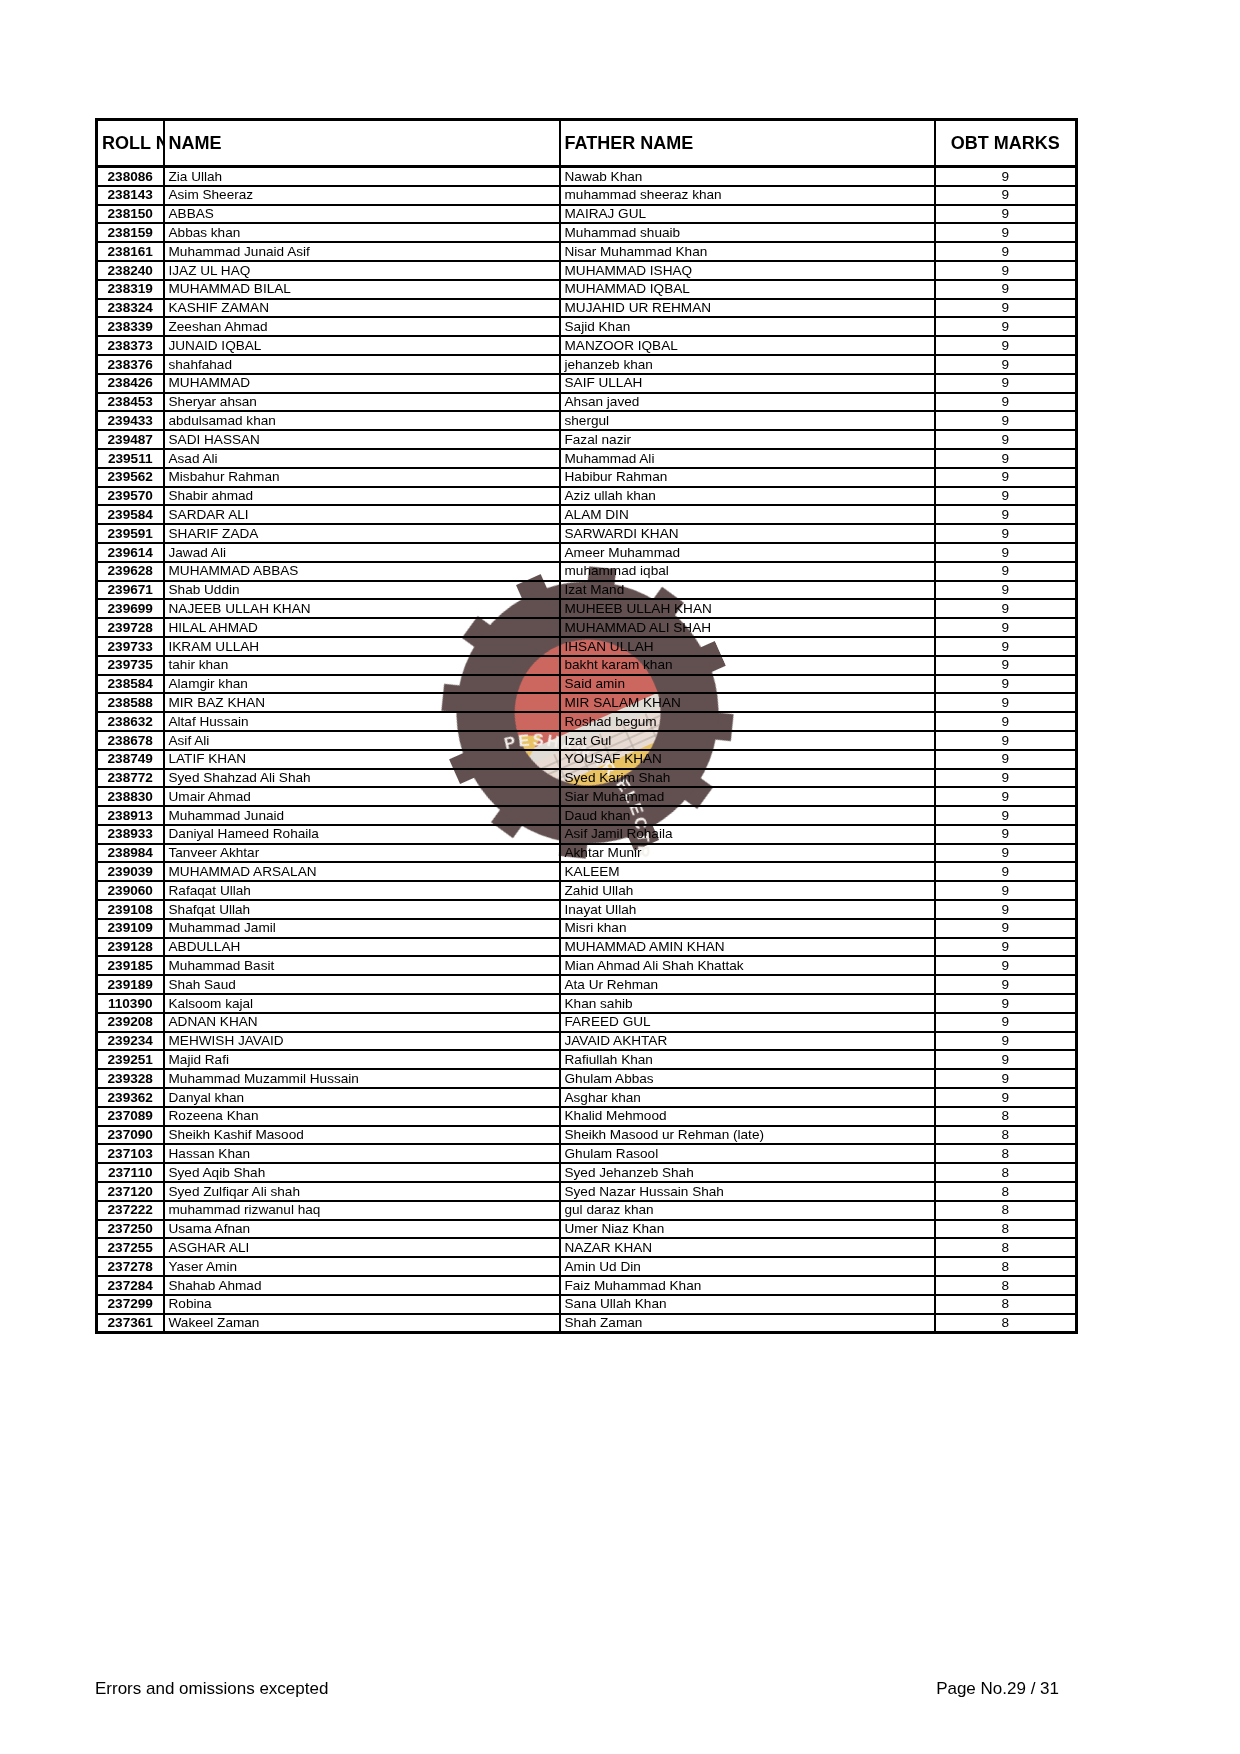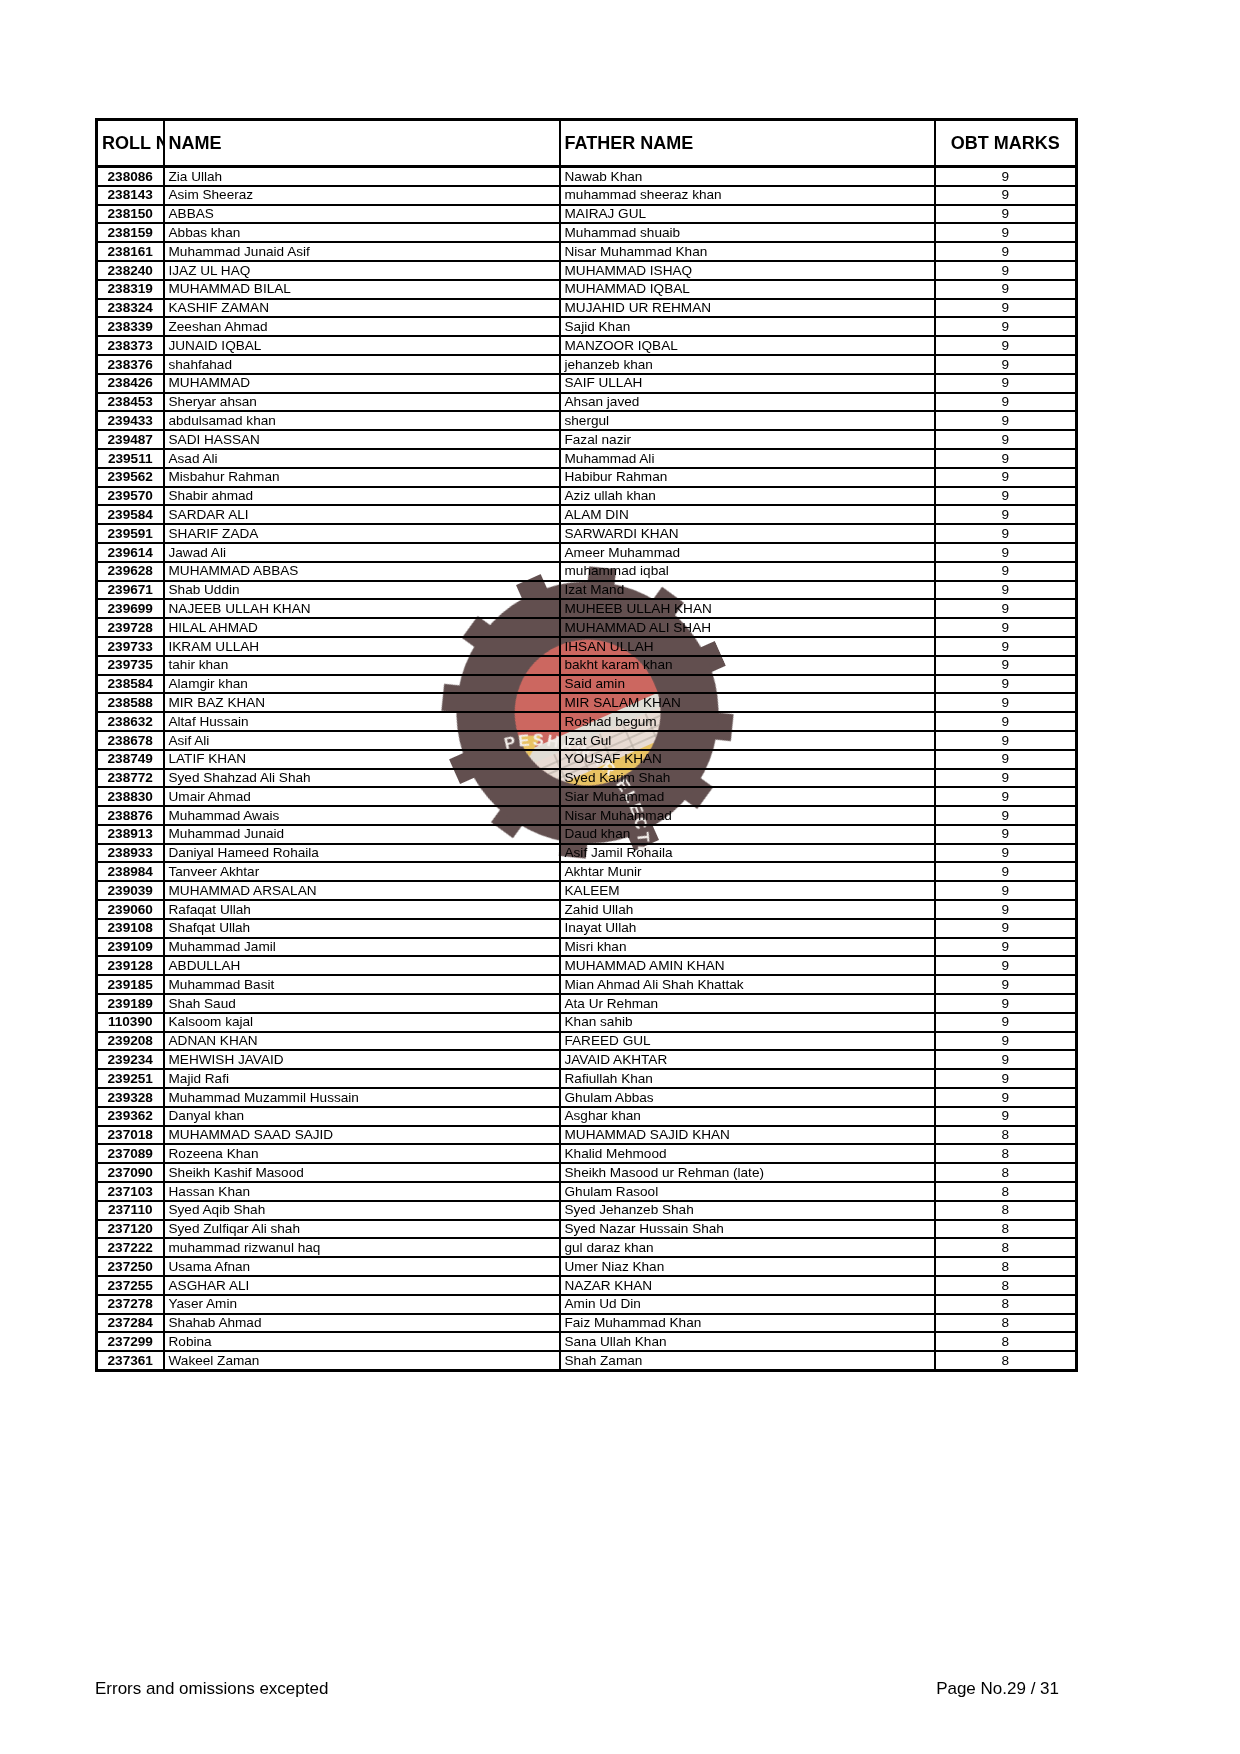--- a/index.html
+++ b/index.html
@@ -314,26 +314,20 @@
           <td class="father">Syed Karim Shah</td>
           <td class="marks">9</td>
         </tr>
         <tr>
           <td class="roll">238830</td>
           <td class="name">Umair Ahmad</td>
           <td class="father">Siar Muhammad</td>
           <td class="marks">9</td>
         </tr>
         <tr>
-          <td class="roll">238876</td>
-          <td class="name">Muhammad Awais</td>
-          <td class="father">Nisar Muhammad</td>
-          <td class="marks">9</td>
-        </tr>
-        <tr>
           <td class="roll">238913</td>
           <td class="name">Muhammad Junaid</td>
           <td class="father">Daud khan</td>
           <td class="marks">9</td>
         </tr>
         <tr>
           <td class="roll">238933</td>
           <td class="name">Daniyal Hameed Rohaila</td>
           <td class="father">Asif Jamil Rohaila</td>
           <td class="marks">9</td>
@@ -414,26 +408,20 @@
           <td class="roll">239328</td>
           <td class="name">Muhammad Muzammil Hussain</td>
           <td class="father">Ghulam Abbas</td>
           <td class="marks">9</td>
         </tr>
         <tr>
           <td class="roll">239362</td>
           <td class="name">Danyal khan</td>
           <td class="father">Asghar khan</td>
           <td class="marks">9</td>
-        </tr>
-        <tr>
-          <td class="roll">237018</td>
-          <td class="name">MUHAMMAD SAAD SAJID</td>
-          <td class="father">MUHAMMAD SAJID KHAN</td>
-          <td class="marks">8</td>
         </tr>
         <tr>
           <td class="roll">237089</td>
           <td class="name">Rozeena Khan</td>
           <td class="father">Khalid Mehmood</td>
           <td class="marks">8</td>
         </tr>
         <tr>
           <td class="roll">237090</td>
           <td class="name">Sheikh Kashif Masood</td>

